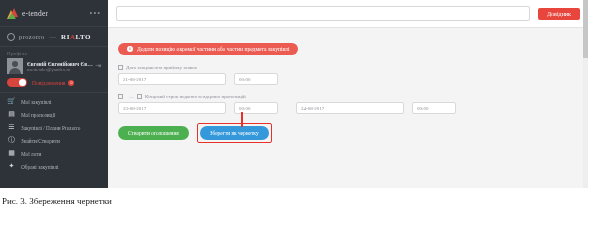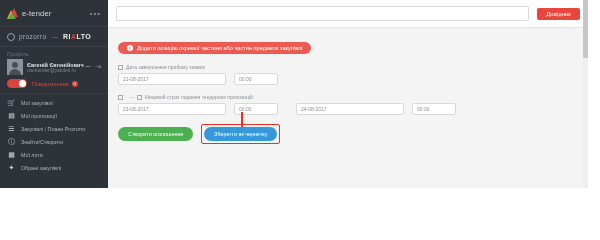--- a/index.html
+++ b/index.html
@@ -4,21 +4,21 @@
 <style>
   html,body{margin:0;padding:0;}
   body{
     width:600px;height:215px;
     background:#ffffff;
     font-family:"Liberation Sans", sans-serif;
     overflow:hidden;
   }
   .figure{
     position:relative;
-    width:600px;height:215px;
+    width:600px;height:215px;font-family:Liberation Serif, serif;
   }
   .screenshot{
     position:absolute;left:0;top:0;
     width:588px;height:188px;
     background:#f4f4f4;
     overflow:hidden;
   }
   
   .sidebar{
     position:absolute;left:0;top:0;
@@ -336,13 +336,14 @@
         </div>
 
       </div>
 
       <div class="scroll-track">
         <div class="scroll-thumb"></div>
       </div>
     </div>
   </div>
 
+  <div class="caption">Рис. 3. Збереження чернетки</div>
 </div>
 
 </body></html>

